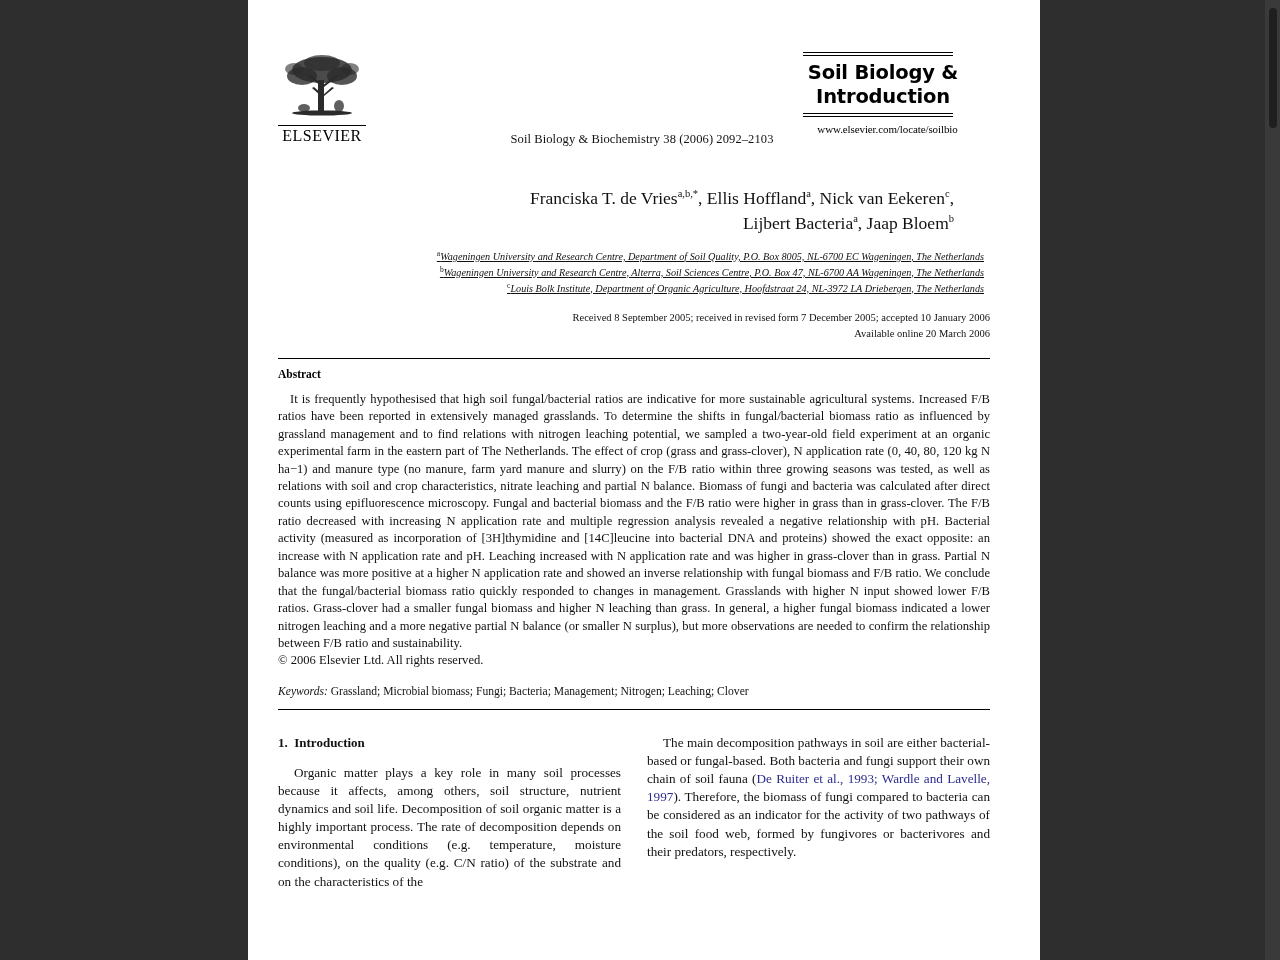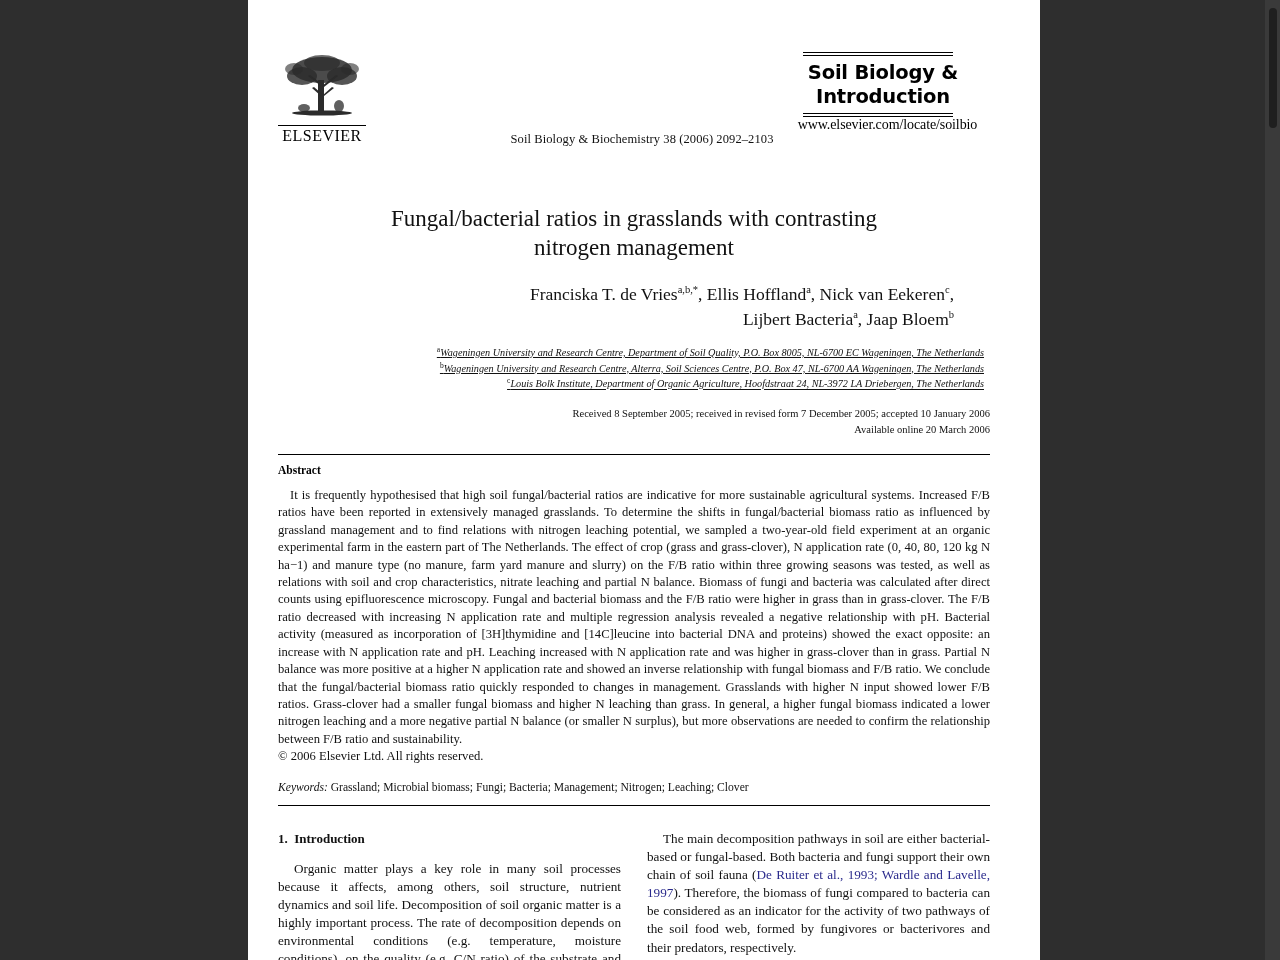--- a/index.html
+++ b/index.html
@@ -88,22 +88,23 @@
     font-family: "DejaVu Sans", sans-serif;
     font-weight: bold;
     font-size: 19.5px;
     line-height: 1.22;
     letter-spacing: -0.2px;
     color: #000;
     margin: 5px 0 4px 18px;
     width: 160px;
   }
   .journal-url {
-    font-size: 14px;
+    font-size: 11px;
     color: #000;
+    margin-top: 6px;
     letter-spacing: -0.1px;
   }
 
   
   .article-title {
     text-align: center;
     font-size: 23px;
     line-height: 1.26;
     color: #111;
     margin: 38px auto 0;
@@ -249,24 +250,20 @@
           <div class="rule-double"></div>
           <div class="journal-title">
             <span>Soil Biology &amp;</span><br>
             <span>Introduction</span>
           </div>
           <div class="rule-double"></div>
           <div class="journal-url">www.elsevier.com/locate/soilbio</div>
         </div>
       </div>
 
-      <h1 class="article-title">
-        <span>Fungal/bacterial ratios in grasslands with contrasting</span><br>
-        <span>nitrogen management</span>
-      </h1>
 
       <div class="authors">
         <span>Franciska T. de Vries</span><sup>a,b,*</sup><span>, Ellis Hoffland</span><sup>a</sup><span>, Nick van Eekeren</span><sup>c</sup><span>,</span><br>
         <span>Lijbert Bacteria</span><sup>a</sup><span>, Jaap Bloem</span><sup>b</sup>
       </div>
 
       <div class="affiliations">
         <sup>a</sup><span>Wageningen University and Research Centre, Department of Soil Quality, P.O. Box 8005, NL-6700 EC Wageningen, The Netherlands</span><br>
         <sup>b</sup><span>Wageningen University and Research Centre, Alterra, Soil Sciences Centre, P.O. Box 47, NL-6700 AA Wageningen, The Netherlands</span><br>
         <sup>c</sup><span>Louis Bolk Institute, Department of Organic Agriculture, Hoofdstraat 24, NL-3972 LA Driebergen, The Netherlands</span>

